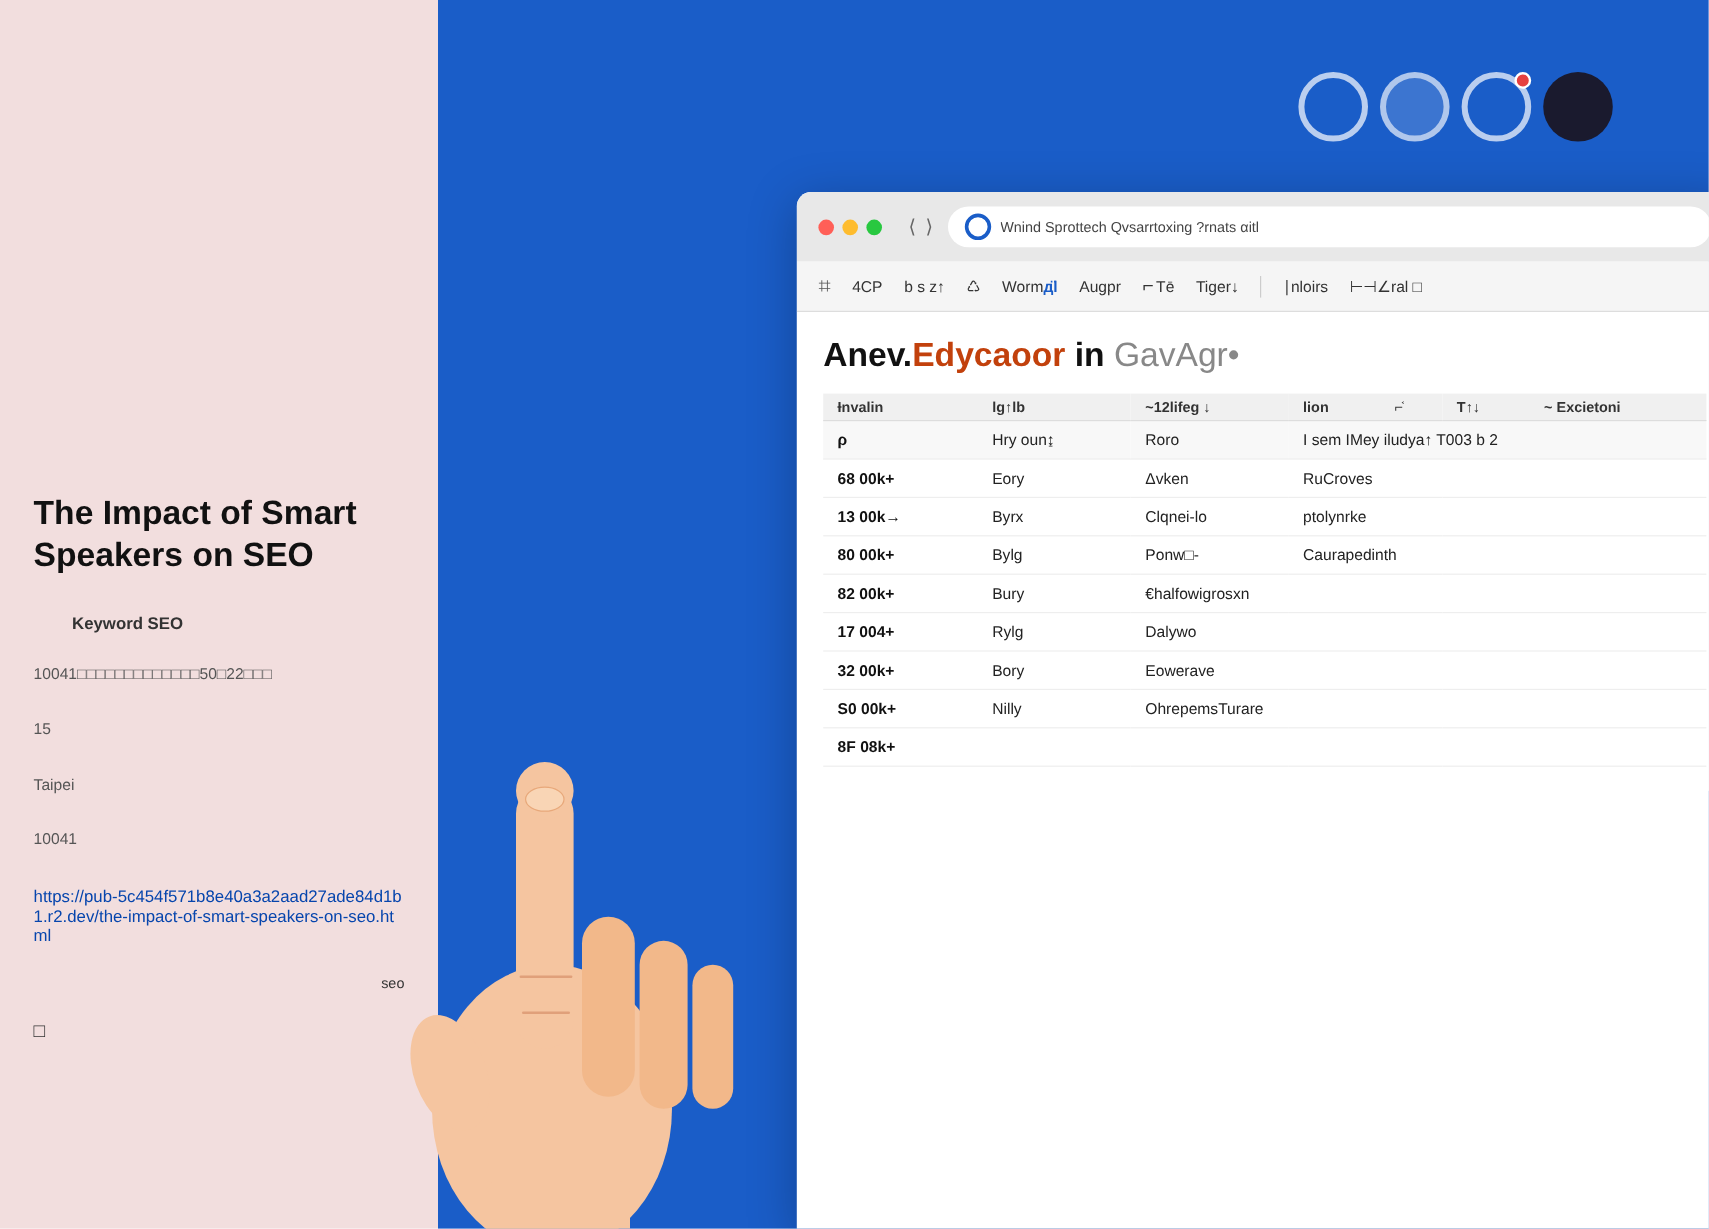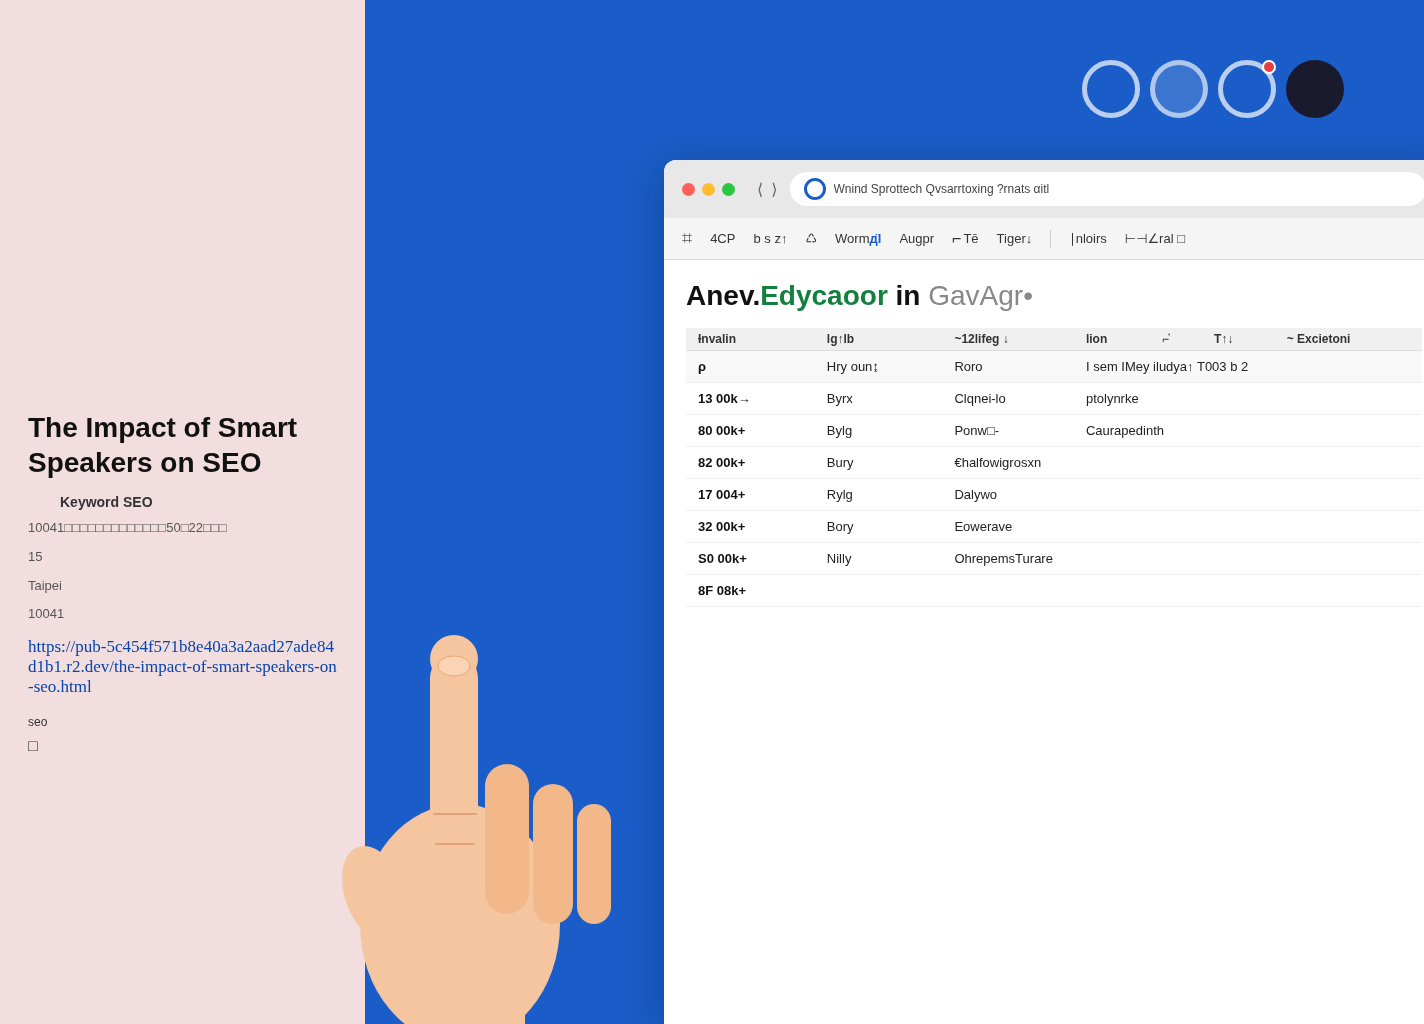--- a/index.html
+++ b/index.html
@@ -12,21 +12,21 @@
     }
 
     
     .sidebar {
       width: 365px;
       min-width: 365px;
       background: #f2dede;
       padding: 30px 28px;
       display: flex;
       flex-direction: column;
-      gap: 8px;
+      gap: 25px;
       position: relative;
       overflow: hidden;
     }
 
     .sidebar-title {
       font-size: 28px;
       font-weight: 700;
       color: #111;
       line-height: 1.25;
       margin-top: 380px;
@@ -40,31 +40,30 @@
       margin-left: 32px;
     }
 
     .sidebar-meta {
       font-size: 13px;
       color: #555;
       line-height: 1.6;
     }
 
     .sidebar-url {
-      font-size: 17px;
+      font-size: 14px;
       color: #0645ad;
       word-break: break-all;
       margin-top: 4px;
-      font-family: Liberation Serif, serif;
     }
 
     .sidebar-tag {
       font-size: 12px;
       color: #333;
-      margin-top: 10px;
+      text-align: right;
     }
 
     .sidebar-icon {
       font-size: 16px;
       color: #333;
     }
 
     
     .main {
       flex: 1;
@@ -195,21 +194,21 @@
     }
 
     .content-title {
       font-size: 28px;
       font-weight: 700;
       color: #111;
       margin-bottom: 16px;
     }
 
     .content-title span.blue {
-      color: #15803d;
+      color: #c2410c;
       text-align: right;
     }
 
     
     .data-table {
       width: 100%;
       border-collapse: collapse;
       font-size: 13px;
     }
 
@@ -368,20 +367,26 @@
           </tr>
         </thead>
         <tbody>
           <tr style="background:#f8f8f8;font-size:11px;color:#777;">
             <td>ρ</td>
             <td>Hry oun↨</td>
             <td>Roro</td>
             <td colspan="4">I sem IMey iludya↑ T003 b 2</td>
           </tr>
           <tr>
+            <td class="vol-col">68 00k+</td>
+            <td>Eory</td>
+            <td>Δvken</td>
+            <td colspan="4">RuCroves</td>
+          </tr>
+          <tr>
             <td class="vol-col">13 00k→</td>
             <td>Byrx</td>
             <td>Clqnei-lo</td>
             <td colspan="4">ptolynrke</td>
           </tr>
           <tr>
             <td class="vol-col">80 00k+</td>
             <td>Bylg</td>
             <td>Ponw□-</td>
             <td colspan="4">Caurapedinth</td>

